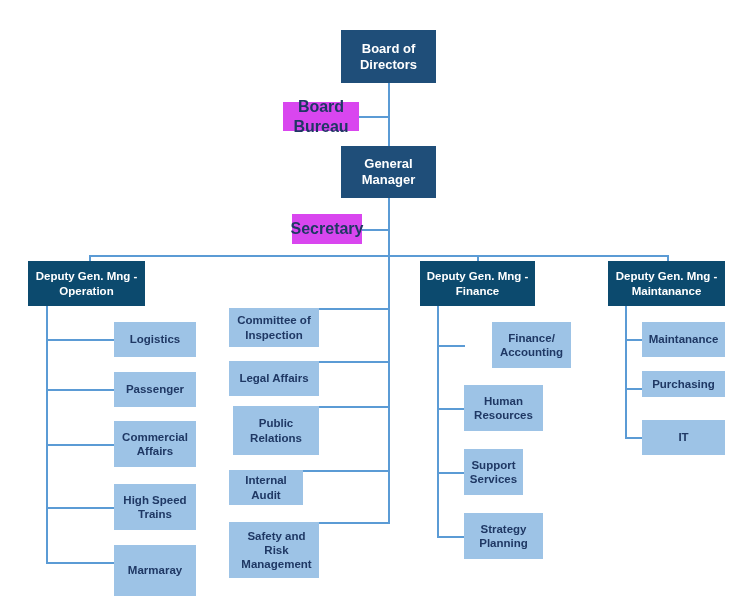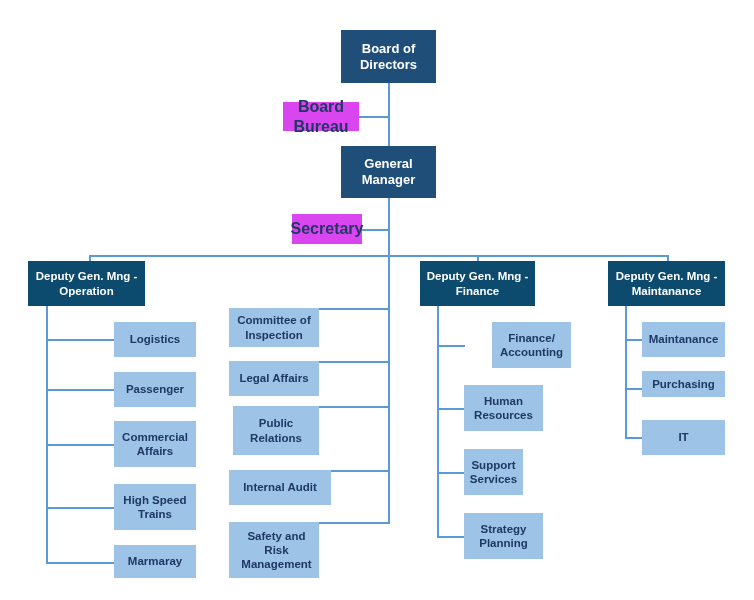--- a/index.html
+++ b/index.html
@@ -126,28 +126,28 @@
 
   <div class="node node-dept" style="left:28px; top:261px; width:117px; height:45px;">Deputy Gen. Mng -
 Operation</div>
 
   <div class="node node-unit" style="left:114px; top:322px; width:82px; height:35px;">Logistics</div>
   <div class="node node-unit" style="left:114px; top:372px; width:82px; height:35px;">Passenger</div>
   <div class="node node-unit" style="left:114px; top:421px; width:82px; height:46px;">Commercial
 Affairs</div>
   <div class="node node-unit" style="left:114px; top:484px; width:82px; height:46px;">High Speed
 Trains</div>
-  <div class="node node-unit" style="left:114px; top:545px; width:82px; height:33px;">Marmaray</div>
+  <div class="node node-unit" style="left:114px; top:545px; width:82px; height:51px;">Marmaray</div>
 
   <div class="node node-unit" style="left:229px; top:308px; width:90px; height:39px;">Committee of
 Inspection</div>
   <div class="node node-unit" style="left:229px; top:361px; width:90px; height:35px;">Legal Affairs</div>
   <div class="node node-unit" style="left:233px; top:406px; width:86px; height:49px;">Public
 Relations</div>
-  <div class="node node-unit" style="left:229px; top:470px; width:102px; height:35px;">Internal Audit</div>
+  <div class="node node-unit" style="left:229px; top:470px; width:74px; height:35px;">Internal Audit</div>
   <div class="node node-unit" style="left:229px; top:522px; width:90px; height:56px;padding-left:8px;">Safety and
 Risk
 Management</div>
 
   <div class="node node-dept" style="left:420px; top:261px; width:115px; height:45px;">Deputy Gen. Mng -
 Finance</div>
 
   <div class="node node-unit" style="left:464px; top:322px; width:79px; height:46px;margin-left:28px;">Finance/
 Accounting</div>
   <div class="node node-unit" style="left:464px; top:385px; width:79px; height:46px;text-align:center;">Human

